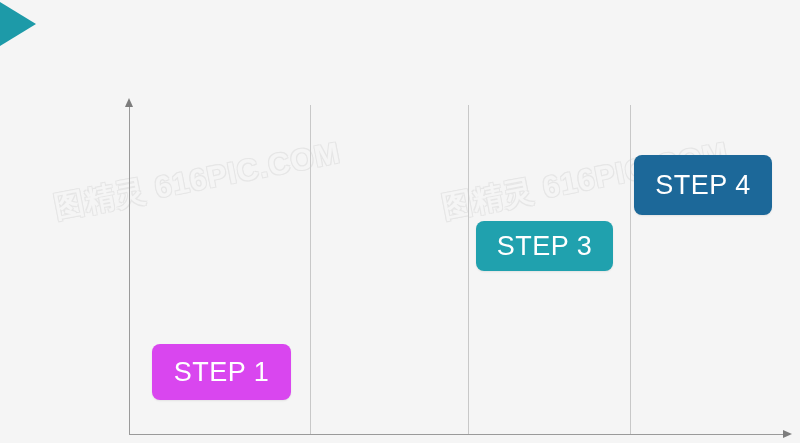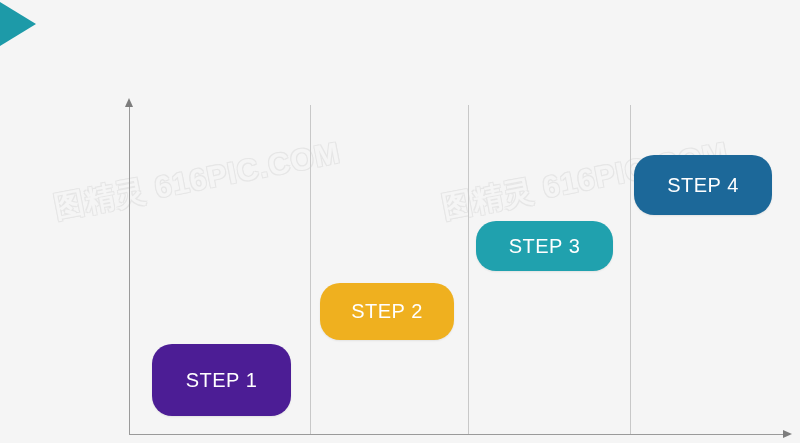--- a/index.html
+++ b/index.html
@@ -94,34 +94,34 @@
     height: 329px;
     background: #c8c8c8;
   }
   #divider-1 { left: 310px; }
   #divider-2 { left: 468px; }
   #divider-3 { left: 630px; }
 
   
   .step-box {
     position: absolute;
-    border-radius: 20px;
+    border-radius: 8px;
     display: flex;
     align-items: center;
     justify-content: center;
     color: #ffffff;
-    font-size: 20px;
+    font-size: 27px;
     letter-spacing: 0.5px;
     box-shadow: 0 1px 2px rgba(0,0,0,0.08);
     text-align: center;
   }
   #step-box-1 {
     left: 152px; top: 344px;
-    width: 139px; height: 72px;
-    background: #4c1d95;
+    width: 139px; height: 56px;
+    background: #d946ef;
   }
   #step-box-2 {
     left: 320px; top: 283px;
     width: 134px; height: 57px;
     background: #efb01f;
   }
   #step-box-3 {
     left: 476px; top: 221px;
     width: 137px; height: 50px;
     background: #20a1ae;
@@ -147,19 +147,18 @@
   <div class="axis-y-arrow"></div>
   <div class="axis-x"></div>
   <div class="axis-x-arrow"></div>
 
   <div class="divider" id="divider-1"></div>
   <div class="divider" id="divider-2"></div>
   <div class="divider" id="divider-3"></div>
 
   <div class="step-box" id="step-box-1">STEP 1</div>
 
-  <div class="step-box" id="step-box-2">STEP 2</div>
 
   <div class="step-box" id="step-box-3">STEP 3</div>
 
   <div class="step-box" id="step-box-4">STEP 4</div>
 
 </div>
 
 </body></html>

